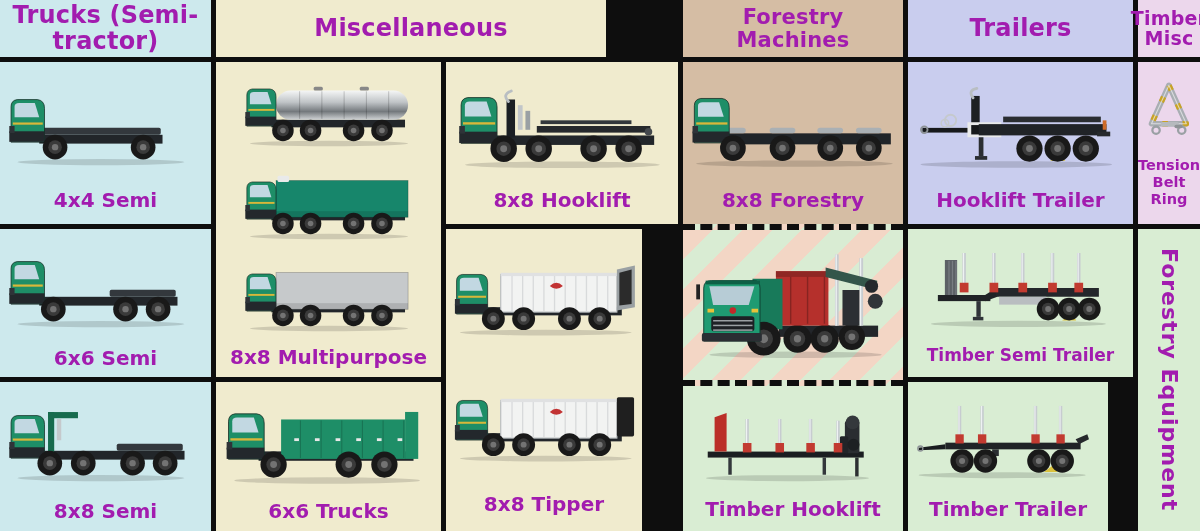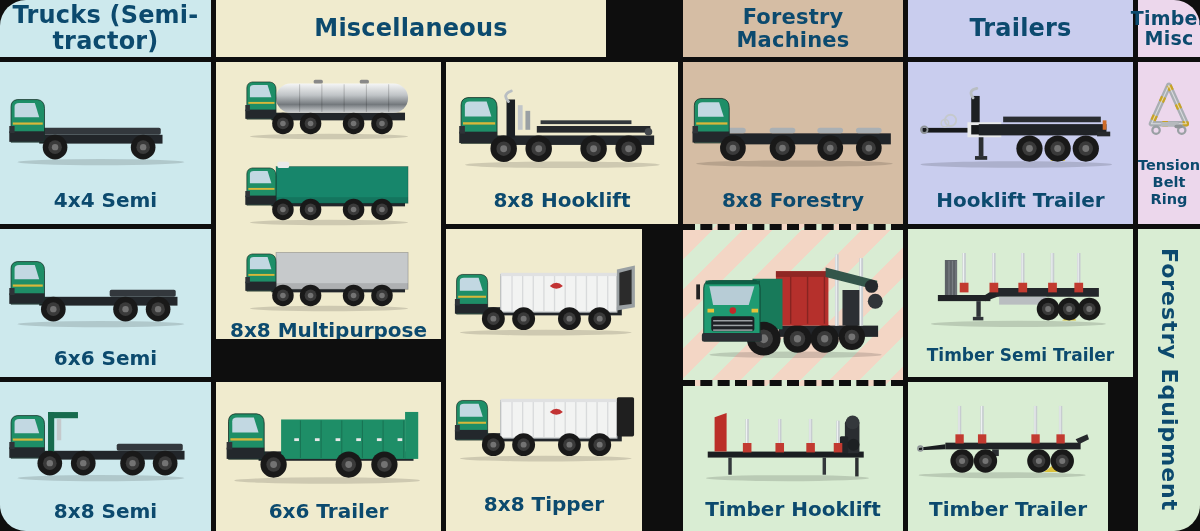--- a/index.html
+++ b/index.html
@@ -1,17 +1,17 @@
 <!DOCTYPE html>
 <html style="--blue: #cde9ed; --cream: #f0ebce; --tan: #d5bda4; --lavender: #c9cdee; --pink: #ecd7ec; --green: #d9edd3; --stripe_green: #d9ecd3; --stripe_salmon: #f3d6c5; --line: #0e0e0e; --truck_green: #1e8e67; --stake_red: #c23a30; --body_white: #f2f3f2;"><head>
 <meta charset="utf-8">
 <style>
   html,body{margin:0;padding:0;background:#0e0e0e;}
   #board{position:relative;width:1200px;height:531px;background:#0e0e0e;overflow:hidden;
-         font-family:"DejaVu Sans","Liberation Sans",sans-serif;color:#0c4a6e;border-radius:26px;}
+         font-family:"DejaVu Sans","Liberation Sans",sans-serif;color:#a21caf;}
   .cell{position:absolute;box-sizing:border-box;display:flex;flex-direction:column;
         align-items:center;justify-content:space-evenly;overflow:hidden;}
   .hdr{position:absolute;box-sizing:border-box;display:flex;align-items:center;justify-content:center;
        text-align:center;font-weight:600;font-size:24px;line-height:1.05;letter-spacing:.2px;}
   .hdr-sm{font-size:21px;}
   .hdr-xs{font-size:19px;}
   .bg-blue{background:var(--blue);}
   .bg-cream{background:var(--cream);}
   .bg-tan{background:var(--tan);}
   .bg-lav{background:var(--lavender);}
@@ -114,21 +114,21 @@
         <circle cx="146" cy="80" r="14" fill="#191919"></circle>
         <circle cx="146" cy="80" r="7.700000000000001" fill="#3a3a3a"></circle>
         <circle cx="146" cy="80" r="3.64" fill="#737373"></circle>
         <circle cx="183" cy="80" r="14" fill="#191919"></circle>
         <circle cx="183" cy="80" r="7.700000000000001" fill="#3a3a3a"></circle>
         <circle cx="183" cy="80" r="3.64" fill="#737373"></circle>
       </svg>
     <div class="label">8x8 Semi</div>
   </div>
 
-  <div class="cell bg-cream" style="left:216px;top:62px;width:225px;height:277px">
+  <div class="cell bg-cream" style="left:216px;top:62px;width:225px;height:315px">
     <svg class="veh veh-multi" preserveAspectRatio="xMidYMid meet" viewBox="0 0 230 112">
         <ellipse cx="115" cy="97" rx="103" ry="3.5" fill="rgba(0,0,0,.14)"></ellipse>
         <rect x="40" y="66" width="174" height="10" fill="#22262a"></rect>
         <defs>
           <linearGradient id="g0" x1="0" y1="0" x2="0" y2="1">
             <stop offset="0%" stop-color="#f5f6f6"></stop>
             <stop offset="40%" stop-color="#c0c4c7"></stop>
             <stop offset="72%" stop-color="#74797d"></stop>
             <stop offset="100%" stop-color="#cfd2d4"></stop>
           </linearGradient>
@@ -236,21 +236,21 @@
         <circle cx="56" cy="80" r="14" fill="#191919"></circle>
         <circle cx="56" cy="80" r="7.700000000000001" fill="#3a3a3a"></circle>
         <circle cx="56" cy="80" r="3.64" fill="#737373"></circle>
         <circle cx="136" cy="80" r="14" fill="#191919"></circle>
         <circle cx="136" cy="80" r="7.700000000000001" fill="#3a3a3a"></circle>
         <circle cx="136" cy="80" r="3.64" fill="#737373"></circle>
         <circle cx="174" cy="80" r="14" fill="#191919"></circle>
         <circle cx="174" cy="80" r="7.700000000000001" fill="#3a3a3a"></circle>
         <circle cx="174" cy="80" r="3.64" fill="#737373"></circle>
       </svg>
-    <div class="label">6x6 Trailer</div>
+    <div class="label">6x6 Trucks</div>
   </div>
 
   <div class="cell bg-cream" style="left:446px;top:62px;width:232px;height:162px">
     <svg class="veh" preserveAspectRatio="xMidYMid meet" viewBox="0 0 230 112">
         <ellipse cx="115" cy="97" rx="103" ry="3.5" fill="rgba(0,0,0,.14)"></ellipse>
         <rect x="40" y="66" width="172" height="10" fill="#22262a"></rect>
         <rect x="56" y="28" width="9" height="40" fill="#1b1f23"></rect>
         <path d="M58,30 q-7,-7 3,-11" fill="none" stroke="#b9bec2" stroke-width="3" stroke-linecap="round"></path>
         <rect x="68" y="34" width="5" height="26" fill="#c2c6c9"></rect>
         <rect x="76" y="40" width="5" height="20" fill="#9aa0a4"></rect>

